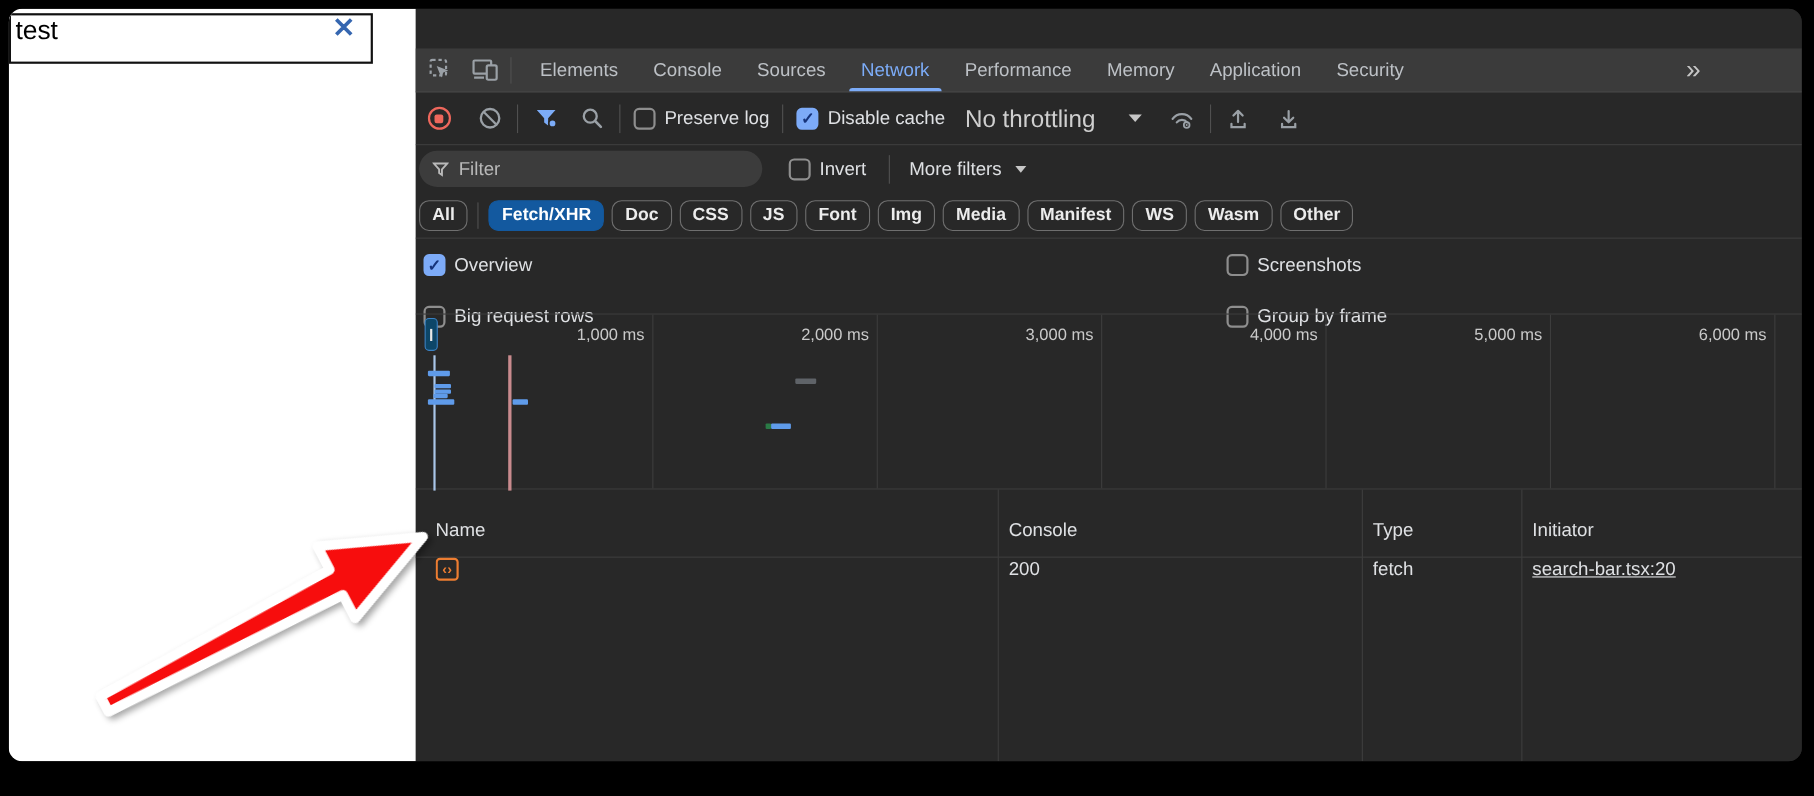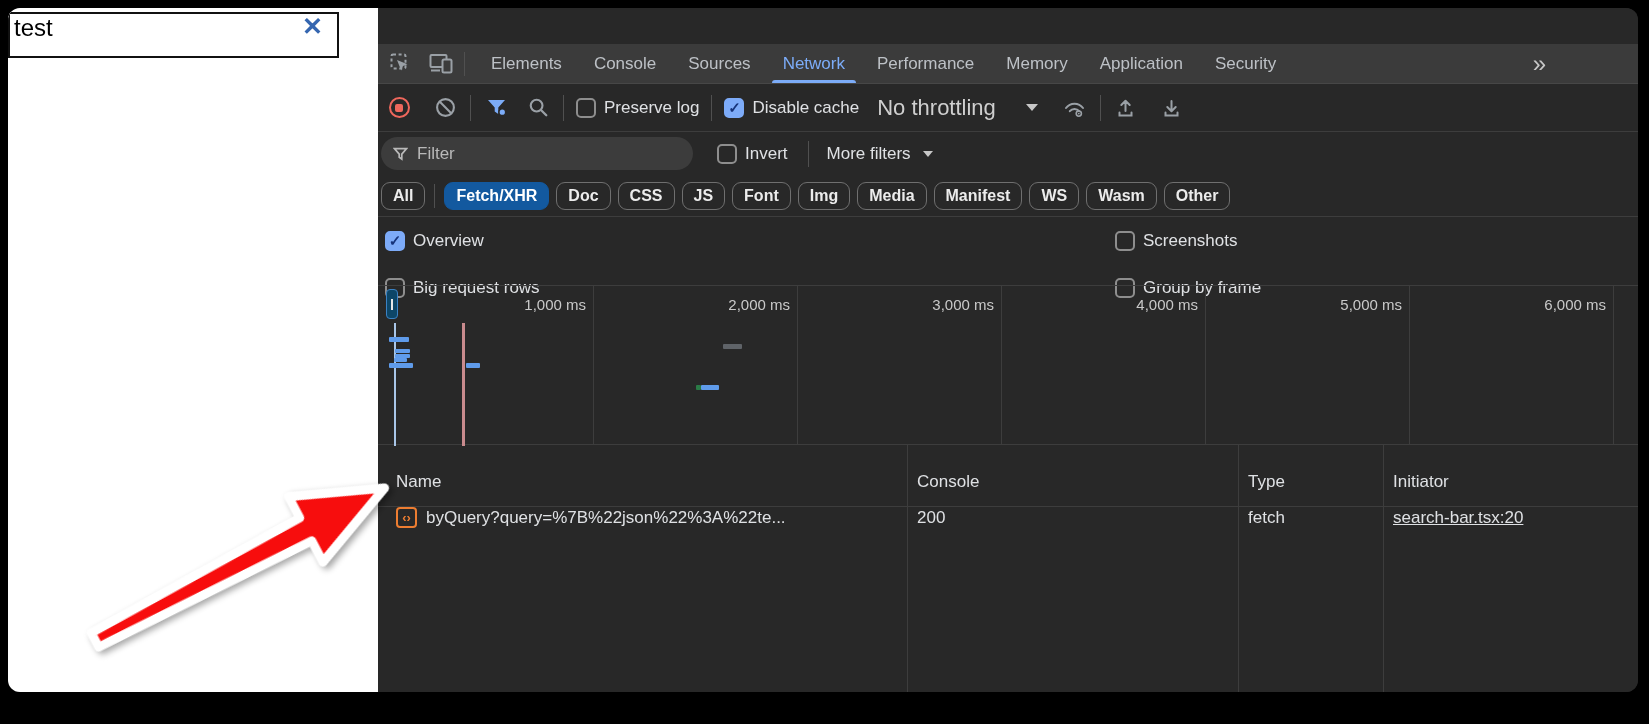--- a/index.html
+++ b/index.html
@@ -284,21 +284,20 @@
       <div class="thead">
         <div class="th" style="left:18px;">Name</div>
         <div class="th" style="left:539px;">Console</div>
         <div class="th" style="left:870px;">Type</div>
         <div class="th" style="left:1015px;">Initiator</div>
       </div>
 
       <div class="trow">
         <div class="td" style="left:18px; width:505px; overflow:hidden;">
           <span class="fetch-ic"></span>
-          <span>byQuery?query=%7B%22json%22%3A%22te...</span>
         </div>
         <div class="td" style="left:539px;">200</div>
         <div class="td" style="left:870px;">fetch</div>
         <div class="td" style="left:1015px;">
           <span class="init-link">search-bar.tsx:20</span>
         </div>
       </div>
     </div>
   </div>
 

